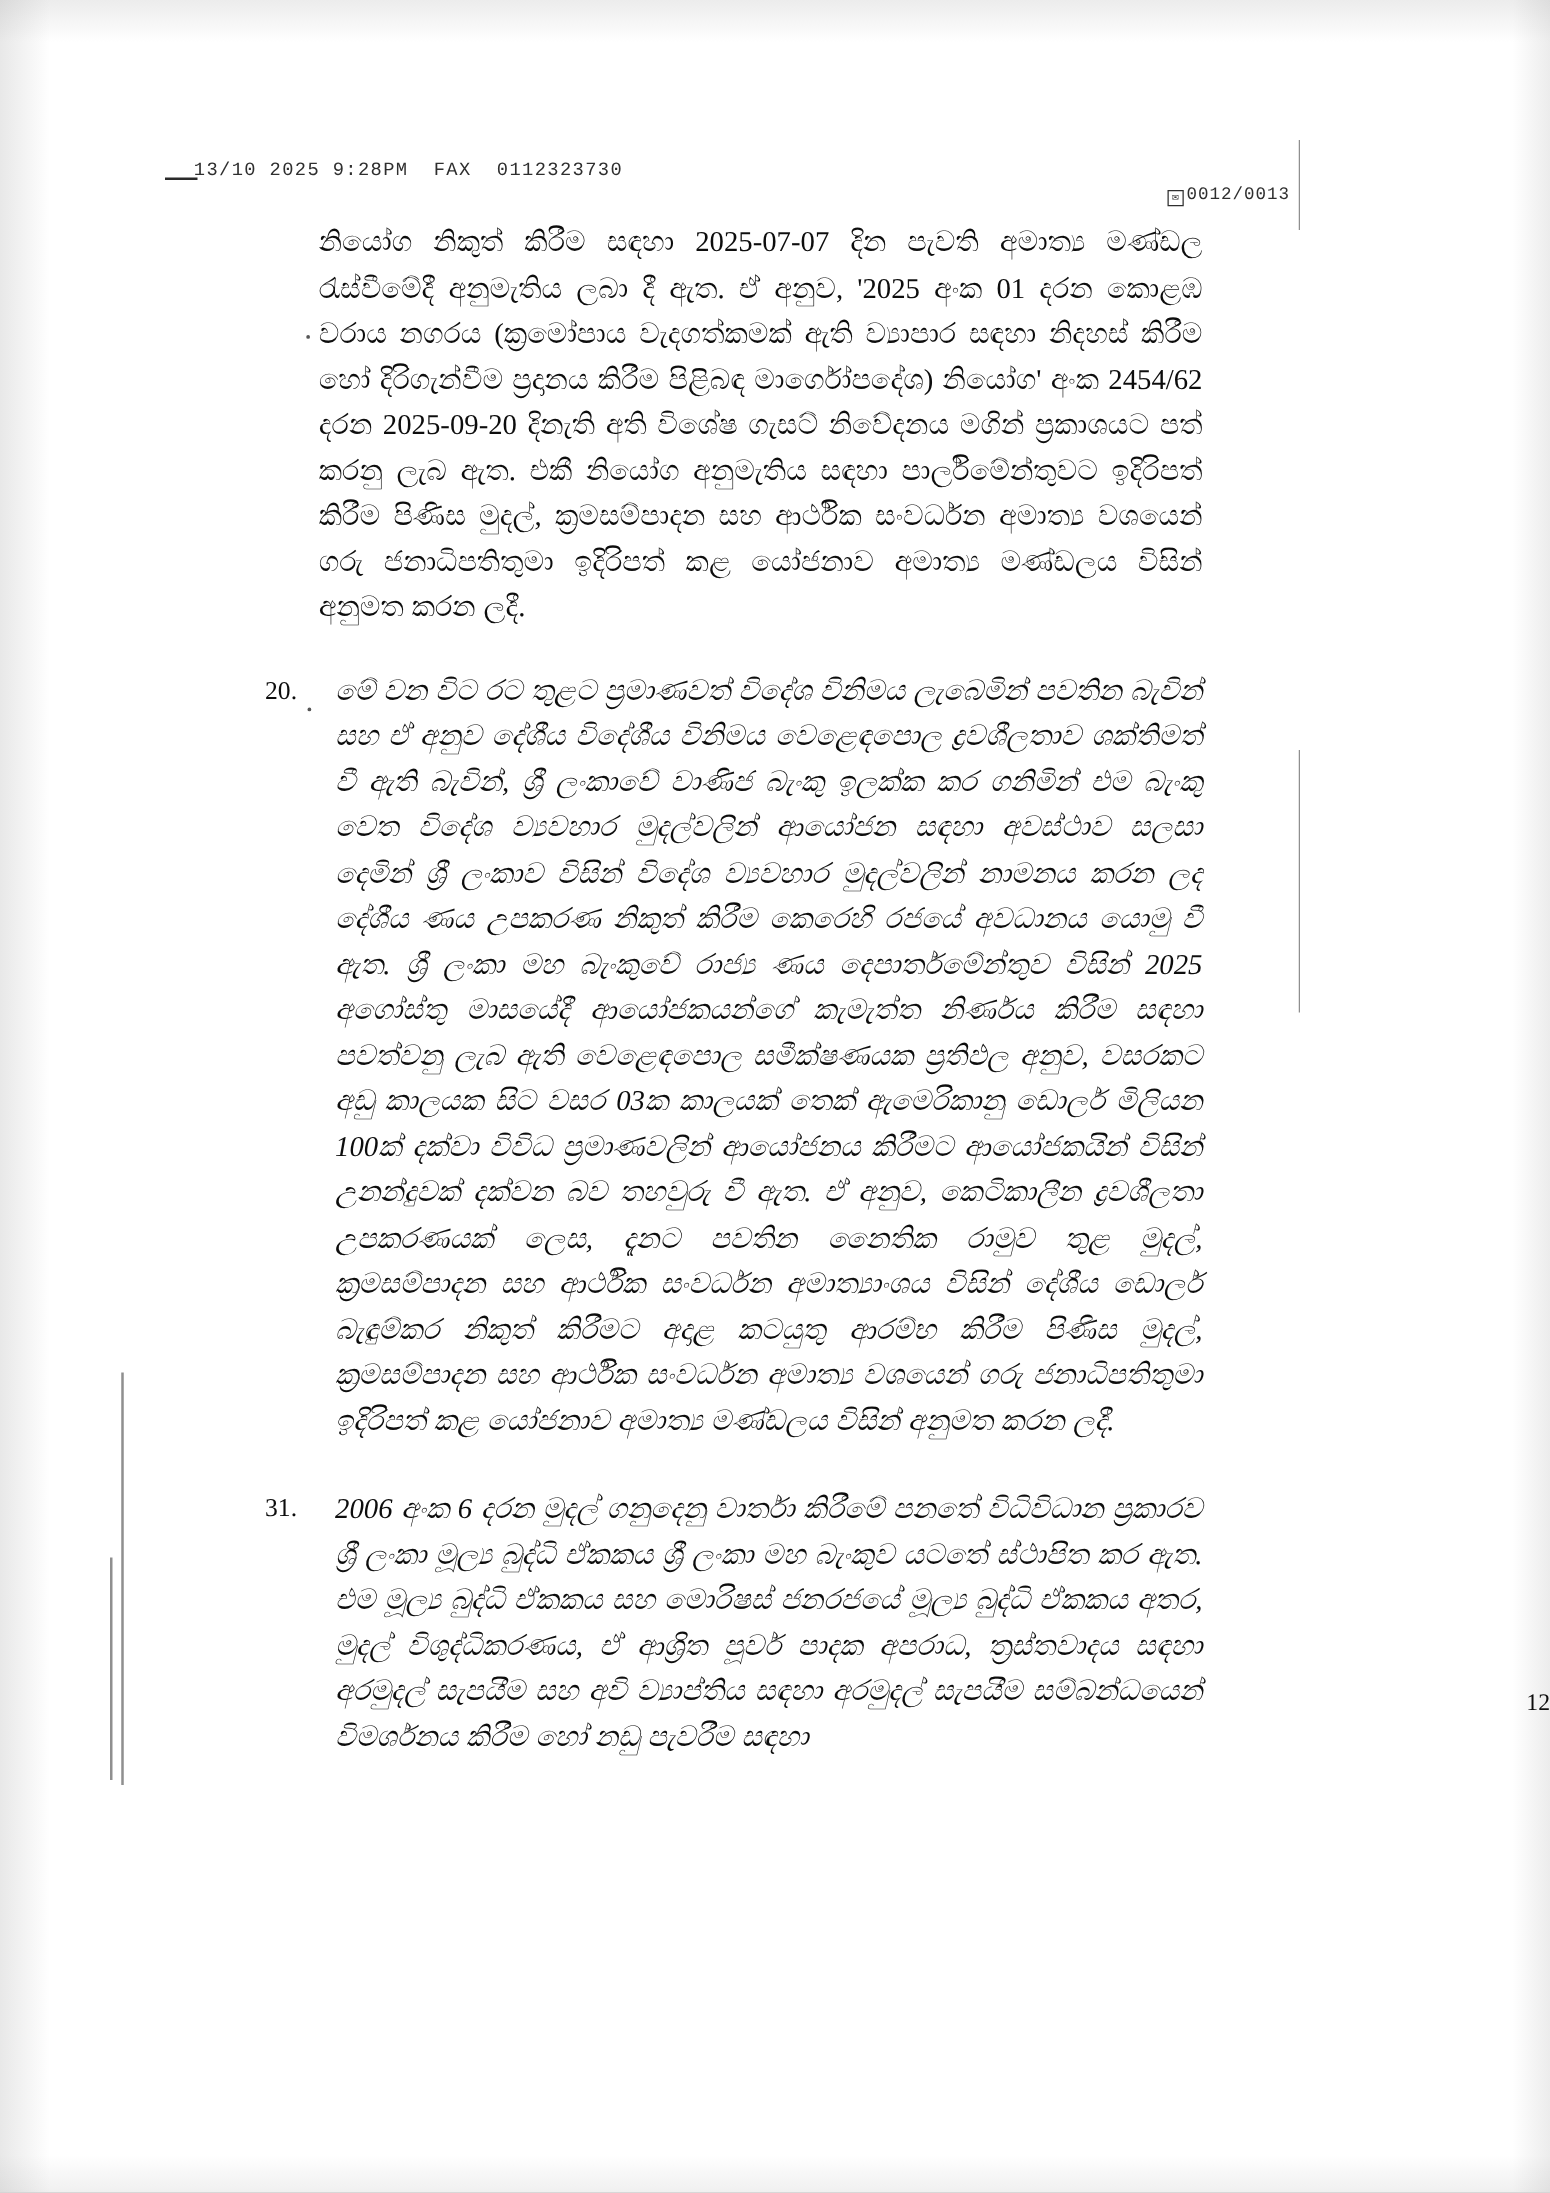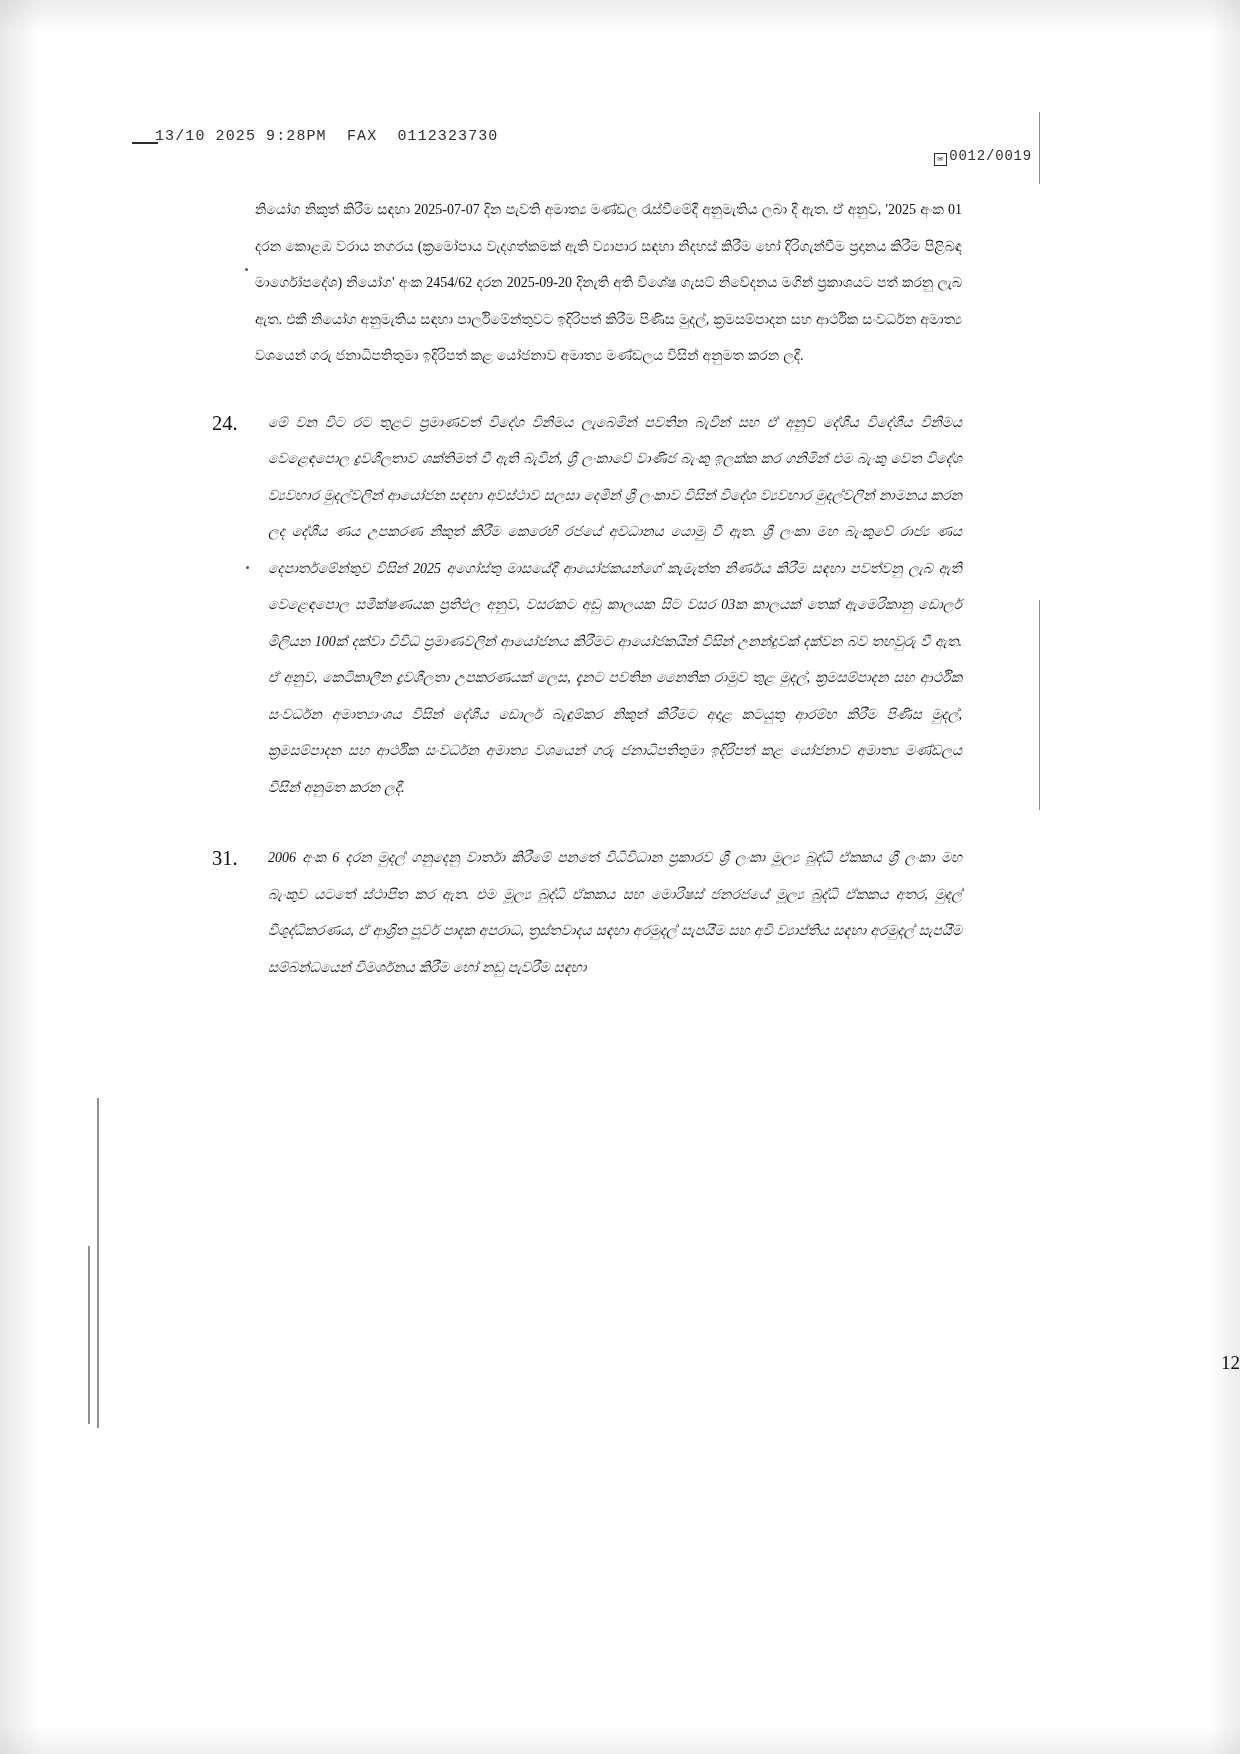--- a/index.html
+++ b/index.html
@@ -91,25 +91,25 @@
   .vline.left-tail   { left: 88px;  top: 1246px; height: 178px; }
 
   
   .content {
     position: absolute;
     left: 255px;
     top: 176px;
     width: 707px;
   }
   .para {
-    font-size: 14px;
+    font-size: 23px;
     line-height: 36.5px;
     text-align: justify;
     text-justify: inter-word;
-    margin: 16px 0 0 0;
+    margin: 0 0 0 0;
     word-spacing: 0.5px;
   }
 
   .block-indent { margin-left: 13px; width: 694px; font-style: italic; }
 
   
   .section {
     position: relative;
     margin-top: 30px;
   }
@@ -154,36 +154,36 @@
   }
 </style>
 </head>
 <body>
 
 <div class="page">
 
   <div class="fax-header">
     <div class="fax-dash"></div>
     <div class="fax-left">13/10 2025 9:28PM  FAX  0112323730</div>
-    <div class="fax-right"><span class="boxglyph">✉</span><span>0012/0019</span></div>
+    <div class="fax-right"><span class="boxglyph">✉</span><span>0012/0013</span></div>
   </div>
 
   <div class="vline right-upper"></div>
   <div class="vline right-mid"></div>
   <div class="vline left-lower"></div>
   <div class="vline left-tail"></div>
   <div class="stray s1"></div>
   <div class="stray s2"></div>
 
   <div class="content">
 
     <p class="para">නියෝග නිකුත් කිරීම සඳහා 2025-07-07 දින පැවති අමාත්‍ය මණ්ඩල රැස්වීමේදී අනුමැතිය ලබා දී ඇත. ඒ අනුව, '2025 අංක 01 දරන කොළඹ වරාය නගරය (ක්‍රමෝපාය වැදගත්කමක් ඇති ව්‍යාපාර සඳහා නිදහස් කිරීම හෝ දිරිගැන්වීම ප්‍රදානය කිරීම පිළිබඳ මාර්ගෝපදේශ) නියෝග' අංක 2454/62 දරන 2025-09-20 දිනැති අති විශේෂ ගැසට් නිවේදනය මගින් ප්‍රකාශයට පත් කරනු ලැබ ඇත. එකී නියෝග අනුමැතිය සඳහා පාර්ලිමේන්තුවට ඉදිරිපත් කිරීම පිණිස මුදල්, ක්‍රමසම්පාදන සහ ආර්ථික සංවර්ධන අමාත්‍ය වශයෙන් ගරු ජනාධිපතිතුමා ඉදිරිපත් කළ යෝජනාව අමාත්‍ය මණ්ඩලය විසින් අනුමත කරන ලදී.</p>
 
     <div class="section">
-      <span class="num">24.</span>
+      <span class="num">20.</span>
       <div class="section-body">
         <p class="para block-indent">මේ වන විට රට තුළට ප්‍රමාණවත් විදේශ විනිමය ලැබෙමින් පවතින බැවින් සහ ඒ අනුව දේශීය විදේශීය විනිමය වෙළෙඳපොල ද්‍රවශීලතාව ශක්තිමත් වී ඇති බැවින්, ශ්‍රී ලංකාවේ වාණිජ බැංකු ඉලක්ක කර ගනිමින් එම බැංකු වෙත විදේශ ව්‍යවහාර මුදල්වලින් ආයෝජන සඳහා අවස්ථාව සලසා දෙමින් ශ්‍රී ලංකාව විසින් විදේශ ව්‍යවහාර මුදල්වලින් නාමනය කරන ලද දේශීය ණය උපකරණ නිකුත් කිරීම කෙරෙහි රජයේ අවධානය යොමු වී ඇත. ශ්‍රී ලංකා මහ බැංකුවේ රාජ්‍ය ණය දෙපාර්තමේන්තුව විසින් 2025 අගෝස්තු මාසයේදී ආයෝජකයන්ගේ කැමැත්ත නිර්ණය කිරීම සඳහා පවත්වනු ලැබ ඇති වෙළෙඳපොල සමීක්ෂණයක ප්‍රතිඵල අනුව, වසරකට අඩු කාලයක සිට වසර 03ක කාලයක් තෙක් ඇමෙරිකානු ඩොලර් මිලියන 100ක් දක්වා විවිධ ප්‍රමාණවලින් ආයෝජනය කිරීමට ආයෝජකයින් විසින් උනන්දුවක් දක්වන බව තහවුරු වී ඇත. ඒ අනුව, කෙටිකාලීන ද්‍රවශීලතා උපකරණයක් ලෙස, දැනට පවතින නෛතික රාමුව තුළ මුදල්, ක්‍රමසම්පාදන සහ ආර්ථික සංවර්ධන අමාත්‍යාංශය විසින් දේශීය ඩොලර් බැඳුම්කර නිකුත් කිරීමට අදාළ කටයුතු ආරම්භ කිරීම පිණිස මුදල්, ක්‍රමසම්පාදන සහ ආර්ථික සංවර්ධන අමාත්‍ය වශයෙන් ගරු ජනාධිපතිතුමා ඉදිරිපත් කළ යෝජනාව අමාත්‍ය මණ්ඩලය විසින් අනුමත කරන ලදී.</p>
       </div>
     </div>
 
     <div class="section" style="margin-top:34px;">
       <span class="num">31.</span>
       <div class="section-body">
         <p class="para block-indent">2006 අංක 6 දරන මුදල් ගනුදෙනු වාර්තා කිරීමේ පනතේ විධිවිධාන ප්‍රකාරව ශ්‍රී ලංකා මූල්‍ය බුද්ධි ඒකකය ශ්‍රී ලංකා මහ බැංකුව යටතේ ස්ථාපිත කර ඇත. එම මූල්‍ය බුද්ධි ඒකකය සහ මොරිෂස් ජනරජයේ මූල්‍ය බුද්ධි ඒකකය අතර, මුදල් විශුද්ධිකරණය, ඒ ආශ්‍රිත පූර්ව පාදක අපරාධ, ත්‍රස්තවාදය සඳහා අරමුදල් සැපයීම සහ අවි ව්‍යාප්තිය සඳහා අරමුදල් සැපයීම සම්බන්ධයෙන් විමර්ශනය කිරීම හෝ නඩු පැවරීම සඳහා</p>
       </div>

